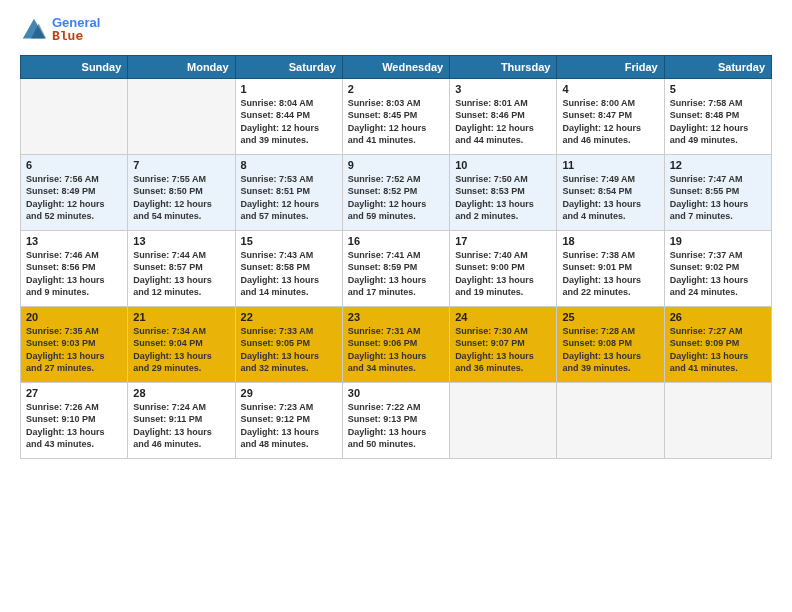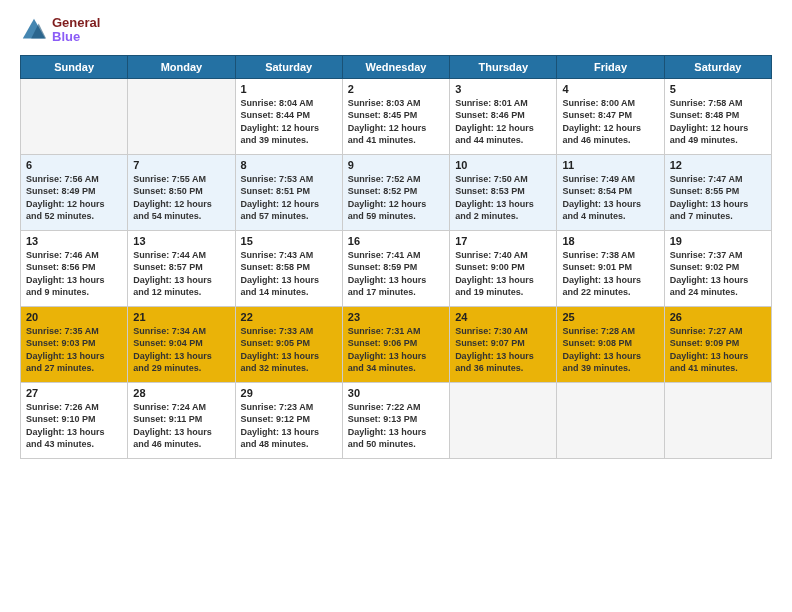--- a/index.html
+++ b/index.html
@@ -26,22 +26,22 @@
       display: flex;
       align-items: center;
     }
     .logo-text {
       display: flex;
       flex-direction: column;
       font-size: 13px;
       font-weight: bold;
       line-height: 1.1;
     }
-    .logo-general { color: #7f1d1d; }
-    .logo-blue { color: #8b5cf6; }
+    .logo-general { color: #3b82f6; }
+    .logo-blue { color: #c2410c; font-family: Liberation Mono, monospace; }
     .logo-icon {
       width: 28px;
       height: 28px;
       margin-right: 4px;
     }
     .title-block {
       text-align: right;
     }
     .month-title {
       font-size: 32px;
@@ -55,22 +55,22 @@
     .calendar {
       width: 100%;
       border-collapse: collapse;
       border: 1px solid #ccc;
     }
     .calendar th {
       background-color: #2471a3;
       color: #fff;
       font-size: 11px;
       font-weight: bold;
-      padding: 5px 14px;
-      text-align: center;
+      padding: 5px 6px;
+      text-align: right;
       border: 1px solid #1a5276;
     }
     .calendar td {
       border: 1px solid #ccc;
       vertical-align: top;
       padding: 4px 5px;
       font-size: 9.5px;
       color: #333;
       width: 107px;
       height: 76px;

